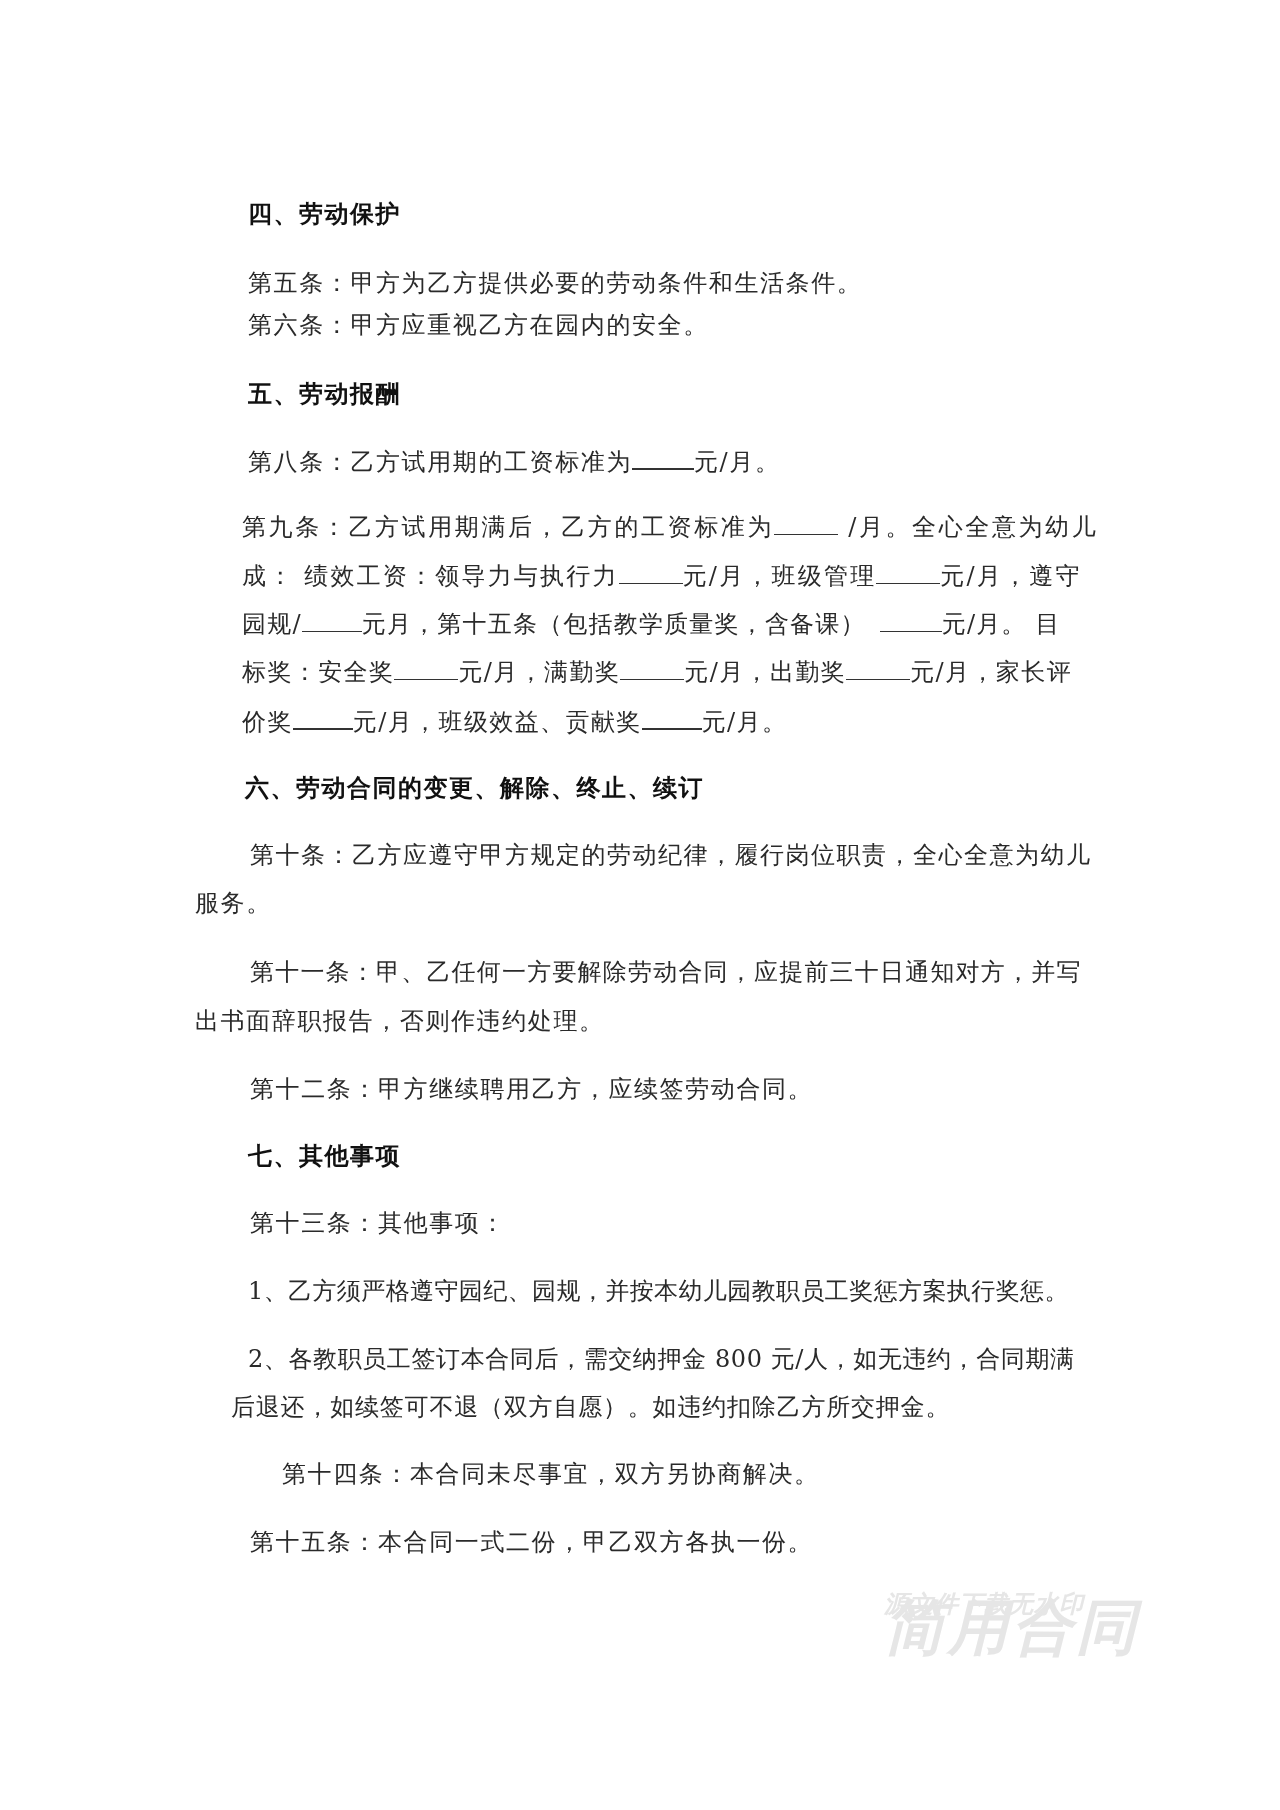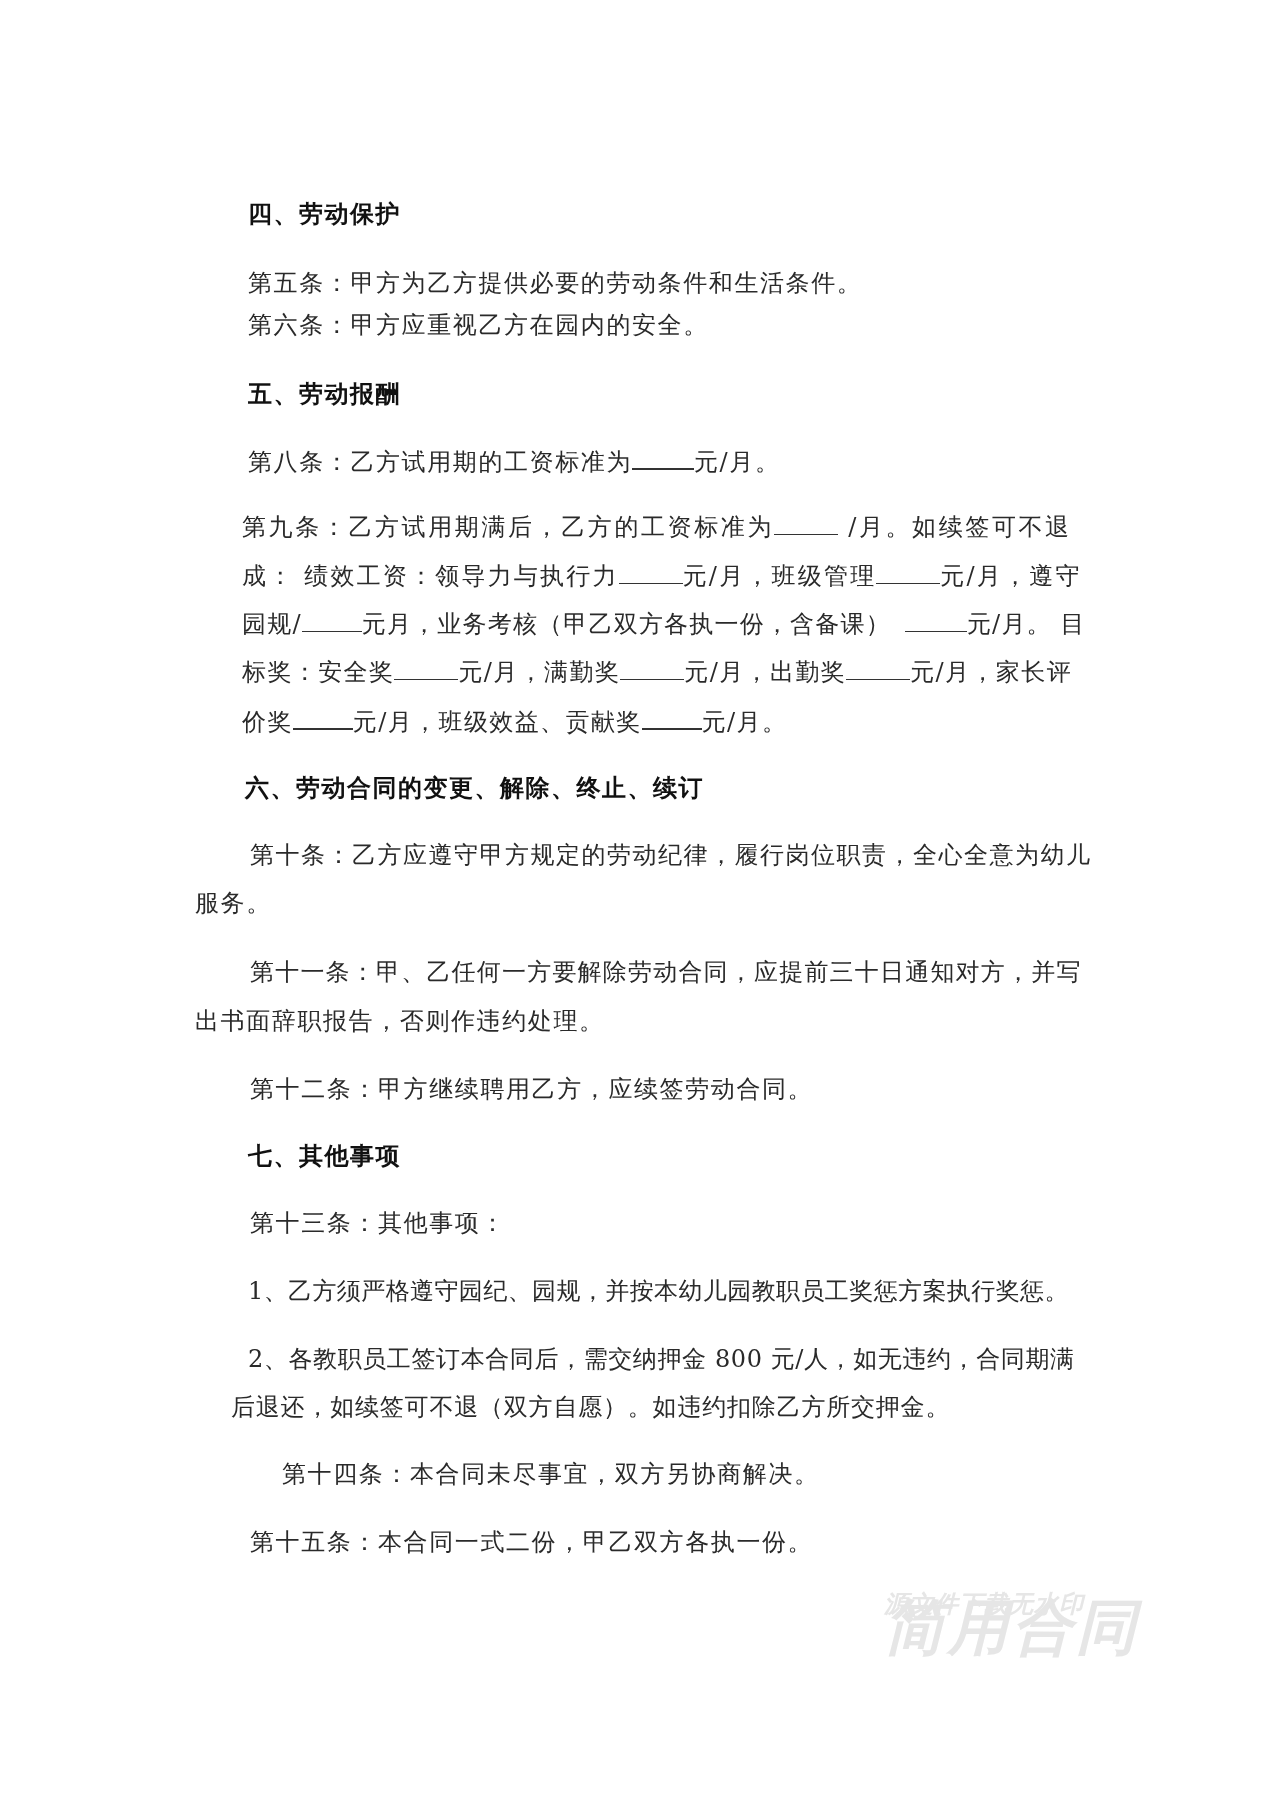--- a/index.html
+++ b/index.html
@@ -20,27 +20,27 @@
   <div class="line b" style="left:248px;top:241px;margin-top:27px;">第五条：甲方为乙方提供必要的劳动条件和生活条件。</div>
   <div class="line b" style="left:248px;top:310px;">第六条：甲方应重视乙方在园内的安全。</div>
 
   <div class="line h" style="left:248px;top:379px;">五、劳动报酬</div>
   <div class="line b" style="left:248px;top:446px;">
     <span>第八条：乙方试用期的工资标准为</span><span class="blank" style="width:62px;border-bottom-width:2.5px;"></span><span>元/月。</span>
   </div>
 
   <div>
     <div class="line b" style="left:242px;top:512px;letter-spacing:2.6px;">
-      <span>第九条：乙方试用期满后，乙方的工资标准为</span><span class="blank" style="width:64px;"></span><span> /月。如续签可不退</span>
+      <span>第九条：乙方试用期满后，乙方的工资标准为</span><span class="blank" style="width:64px;"></span><span> /月。全心全意为幼儿</span>
     </div>
     <div class="line b" style="left:242px;top:561px;letter-spacing:2.2px;">
       <span>成： 绩效工资：领导力与执行力</span><span class="blank" style="width:64px;"></span><span>元/月，班级管理</span><span class="blank" style="width:64px;"></span><span>元/月，遵守</span>
     </div>
     <div class="line b" style="left:242px;top:609px;letter-spacing:1.2px;">
-      <span>园规/</span><span class="blank" style="width:60px;"></span><span>元月，业务考核（甲乙双方各执一份，含备课）</span><span style="display:inline-block;width:14px;"></span><span class="blank" style="width:62px;"></span><span>元/月。 目</span>
+      <span>园规/</span><span class="blank" style="width:60px;"></span><span>元月，第十五条（包括教学质量奖，含备课）</span><span style="display:inline-block;width:14px;"></span><span class="blank" style="width:62px;"></span><span>元/月。 目</span>
     </div>
     <div class="line b" style="left:242px;top:657px;letter-spacing:1.4px;text-align:center;">
       <span>标奖：安全奖</span><span class="blank" style="width:64px;"></span><span>元/月，满勤奖</span><span class="blank" style="width:64px;"></span><span>元/月，出勤奖</span><span class="blank" style="width:64px;"></span><span>元/月，家长评</span>
     </div>
     <div class="line b" style="left:242px;top:706px;letter-spacing:1.4px;">
       <span>价奖</span><span class="blank" style="width:60px;border-bottom-width:2.5px;"></span><span>元/月，班级效益、贡献奖</span><span class="blank" style="width:60px;border-bottom-width:2.5px;"></span><span>元/月。</span>
     </div>
   </div>
 
   <div class="line h" style="left:245px;top:773px;">六、劳动合同的变更、解除、终止、续订</div>

